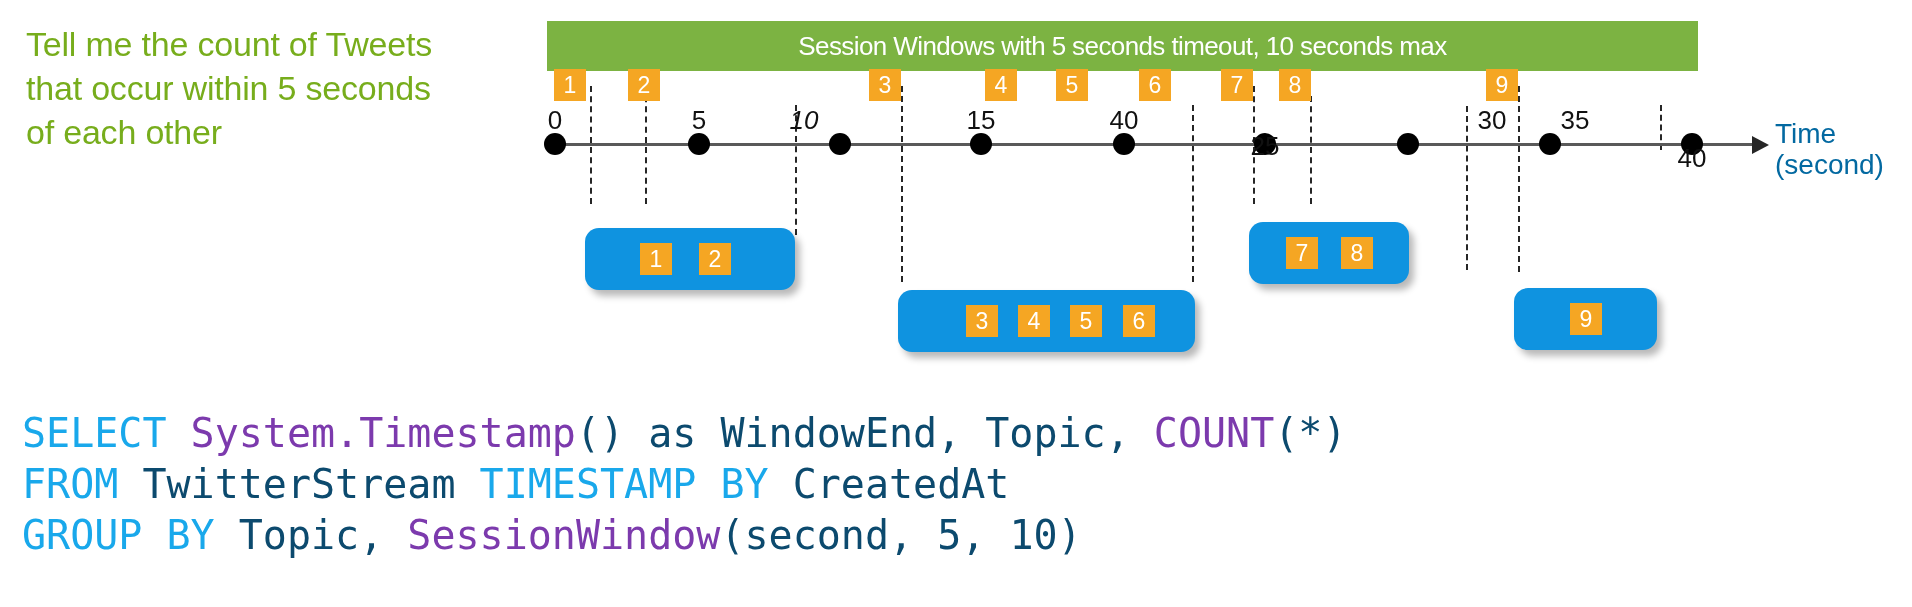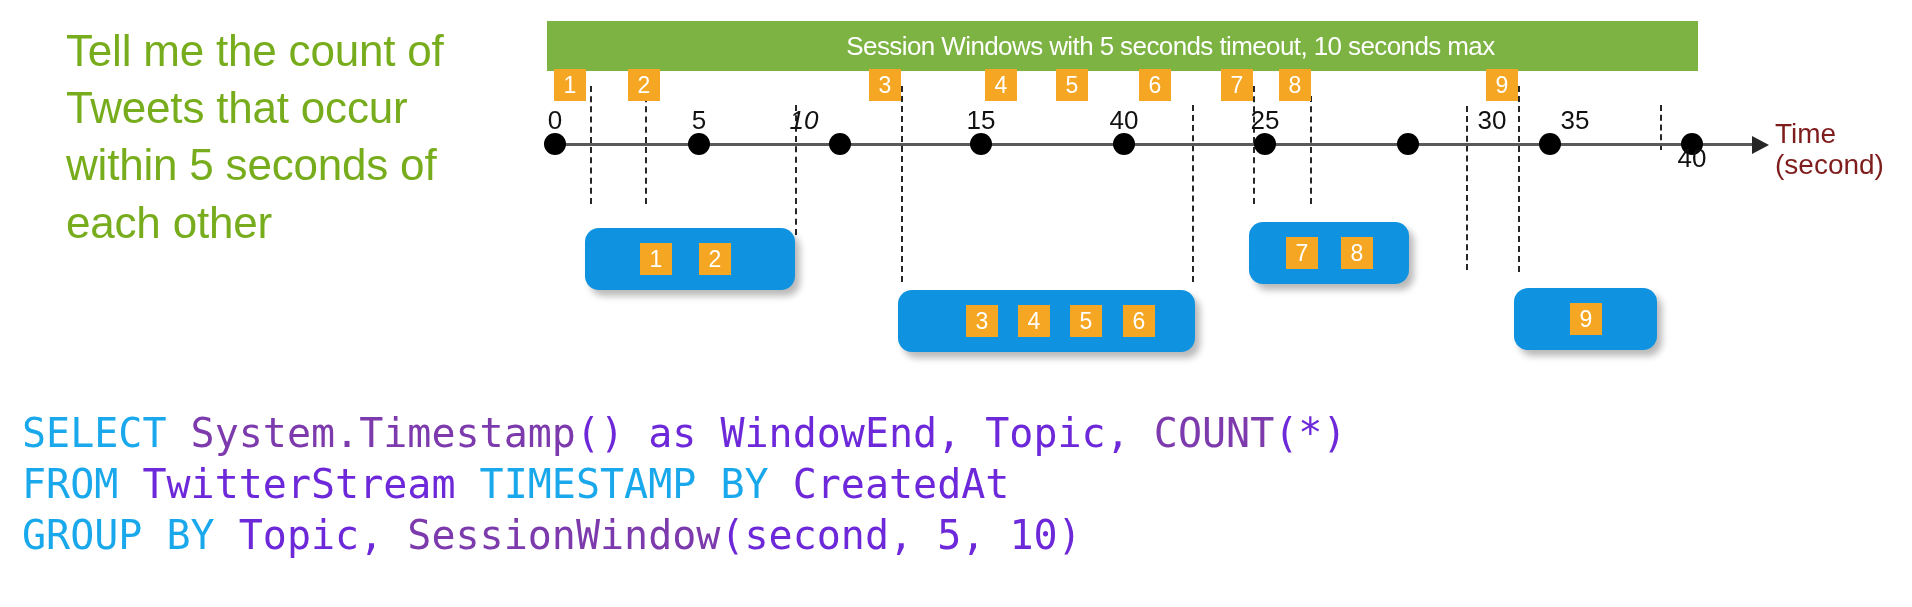--- a/index.html
+++ b/index.html
@@ -15,26 +15,25 @@
     font-family: "Liberation Sans", sans-serif;
   }
 
   
   #prompt-text {
     position: absolute;
     left: 26px;
     top: 22px;
     width: 430px;
     font-family: "Liberation Sans", sans-serif;
-    font-size: 44px;
+    font-size: 34px;
     line-height: 1.30;
     color: #77ad1c;
     letter-spacing: -0.2px;
     white-space: pre-line;
-    margin-left: 40px;
   }
 
   
   #diagram {
     position: absolute;
     left: 0;
     top: 0;
     width: 1912px;
     height: 400px;
   }
@@ -54,21 +53,20 @@
     top: 0;
     width: 100%;
     height: 50px;
     line-height: 50px;
     text-align: center;
     color: #ffffff;
     font-family: "Liberation Sans", sans-serif;
     font-size: 26px;
     letter-spacing: -0.6px;
     white-space: nowrap;
-    margin-left: 48px;
   }
 
   
   .vline {
     position: absolute;
     width: 0;
     border-left: 2px dashed #262626;
   }
 
   
@@ -90,21 +88,21 @@
     border-bottom: 9px solid transparent;
     border-left: 17px solid #262626;
   }
   #axis-title {
     position: absolute;
     left: 1775px;
     top: 118px;
     font-family: "Liberation Sans", sans-serif;
     font-size: 28px;
     line-height: 1.12;
-    color: #7f1d1d;
+    color: #0369a1;
     white-space: pre-line;
   }
 
   .tick-dot {
     position: absolute;
     width: 22px;
     height: 22px;
     border-radius: 50%;
     background: #000000;
     transform: translate(-50%, -50%);
@@ -154,21 +152,21 @@
     left: 22px;
     top: 408px;
     font-family: "DejaVu Sans Mono", monospace;
     font-size: 40px;
     line-height: 51px;
     color: #0d0d0d;
     white-space: pre;
   }
   .kw  { color: #19a8eb; }
   .fn  { color: #7c3aad; }
-  .pln { color: #6d28d9; }
+  .pln { color: #0c4a6e; }
 </style>
 </head>
 <body>
 
 <div id="prompt-text">Tell me the count of Tweets that occur within 5 seconds of each other</div>
 
 <div id="diagram">
 
   <div id="session-banner">
     <div id="session-banner-label">Session Windows with 5 seconds timeout, 10 seconds max</div>
@@ -197,21 +195,21 @@
       <div class="tick-label" style="left: 555px;">0</div>
       <div class="tick-dot" style="left: 699px;"></div>
       <div class="tick-label" style="left: 699px;">5</div>
       <div class="tick-dot" style="left: 840px;"></div>
       <div class="tick-label" style="left: 804px; font-style: italic;">10</div>
       <div class="tick-dot" style="left: 981px;"></div>
       <div class="tick-label" style="left: 981px;">15</div>
       <div class="tick-dot" style="left: 1124px;"></div>
       <div class="tick-label" style="left: 1124px;">40</div>
       <div class="tick-dot" style="left: 1265px;"></div>
-      <div class="tick-label" style="left: 1265px;">25</div>
+      <div class="tick-label" style="left: 1265px; margin-top: 26px;">25</div>
       <div class="tick-dot" style="left: 1408px;"></div>
       <div class="tick-label" style="left: 1492px;">30</div>
       <div class="tick-dot" style="left: 1550px;"></div>
       <div class="tick-label" style="left: 1550px; margin-left: 25px;">35</div>
       <div class="tick-dot" style="left: 1692px;"></div>
       <div class="tick-label" style="left: 1692px; margin-top: 38px;">40</div>
     </div>
 
   <div id="markers-layer">
       <div class="event-marker top" style="left: 554px;">1</div>

